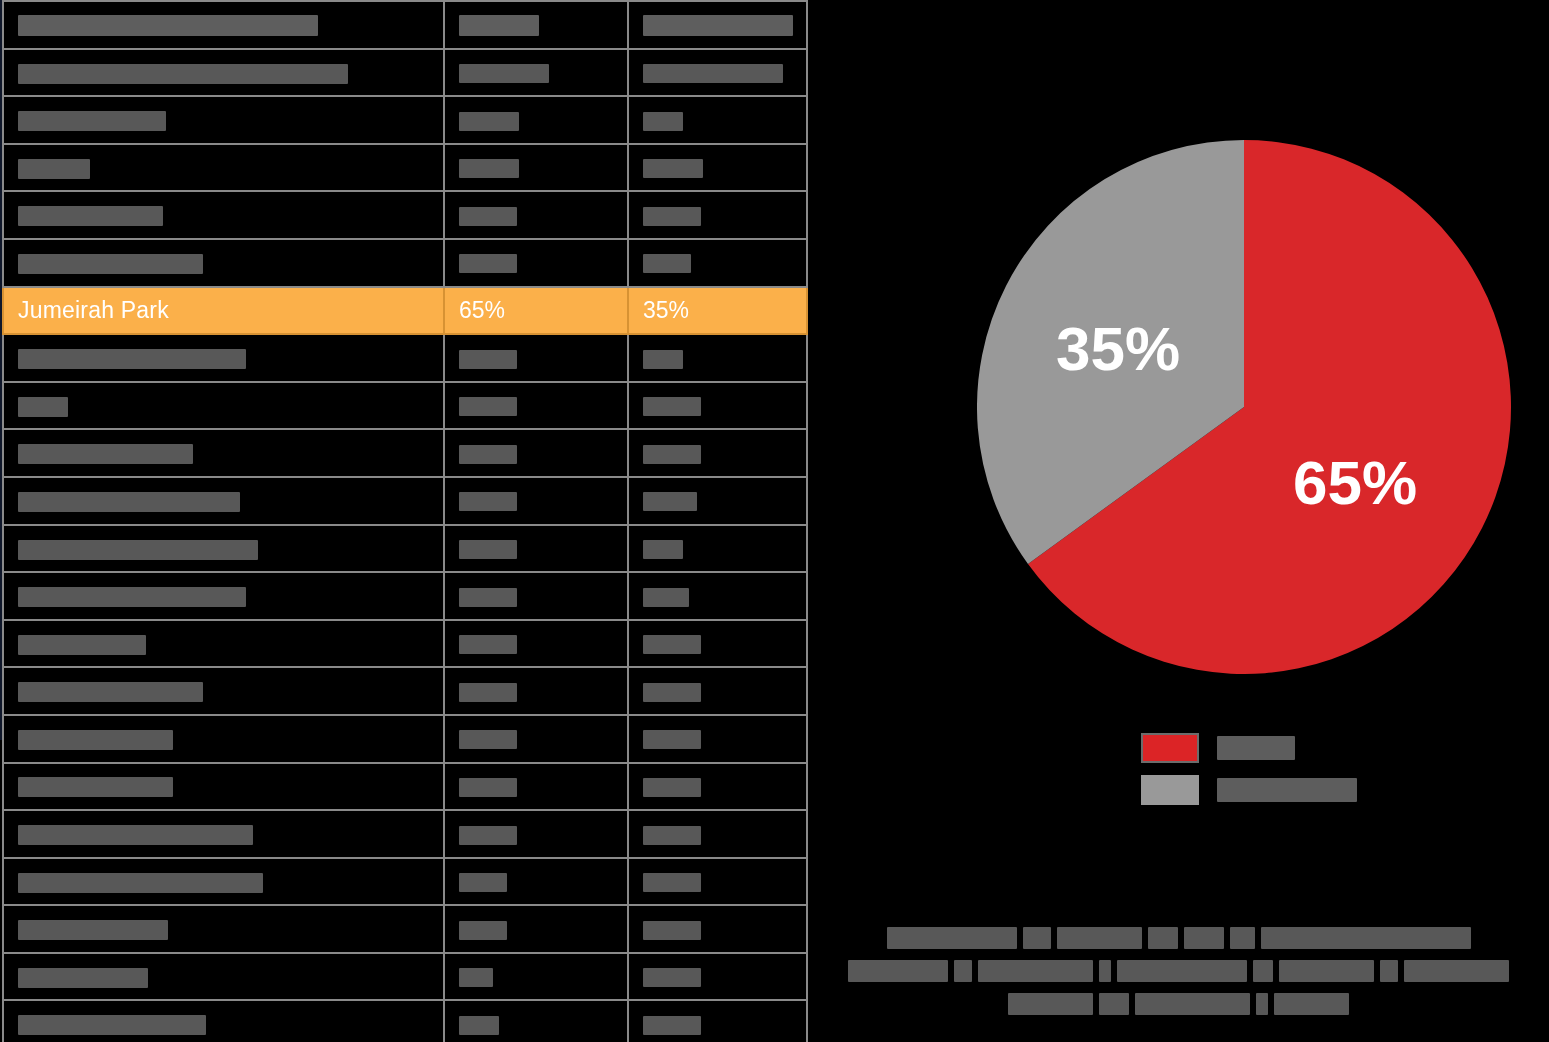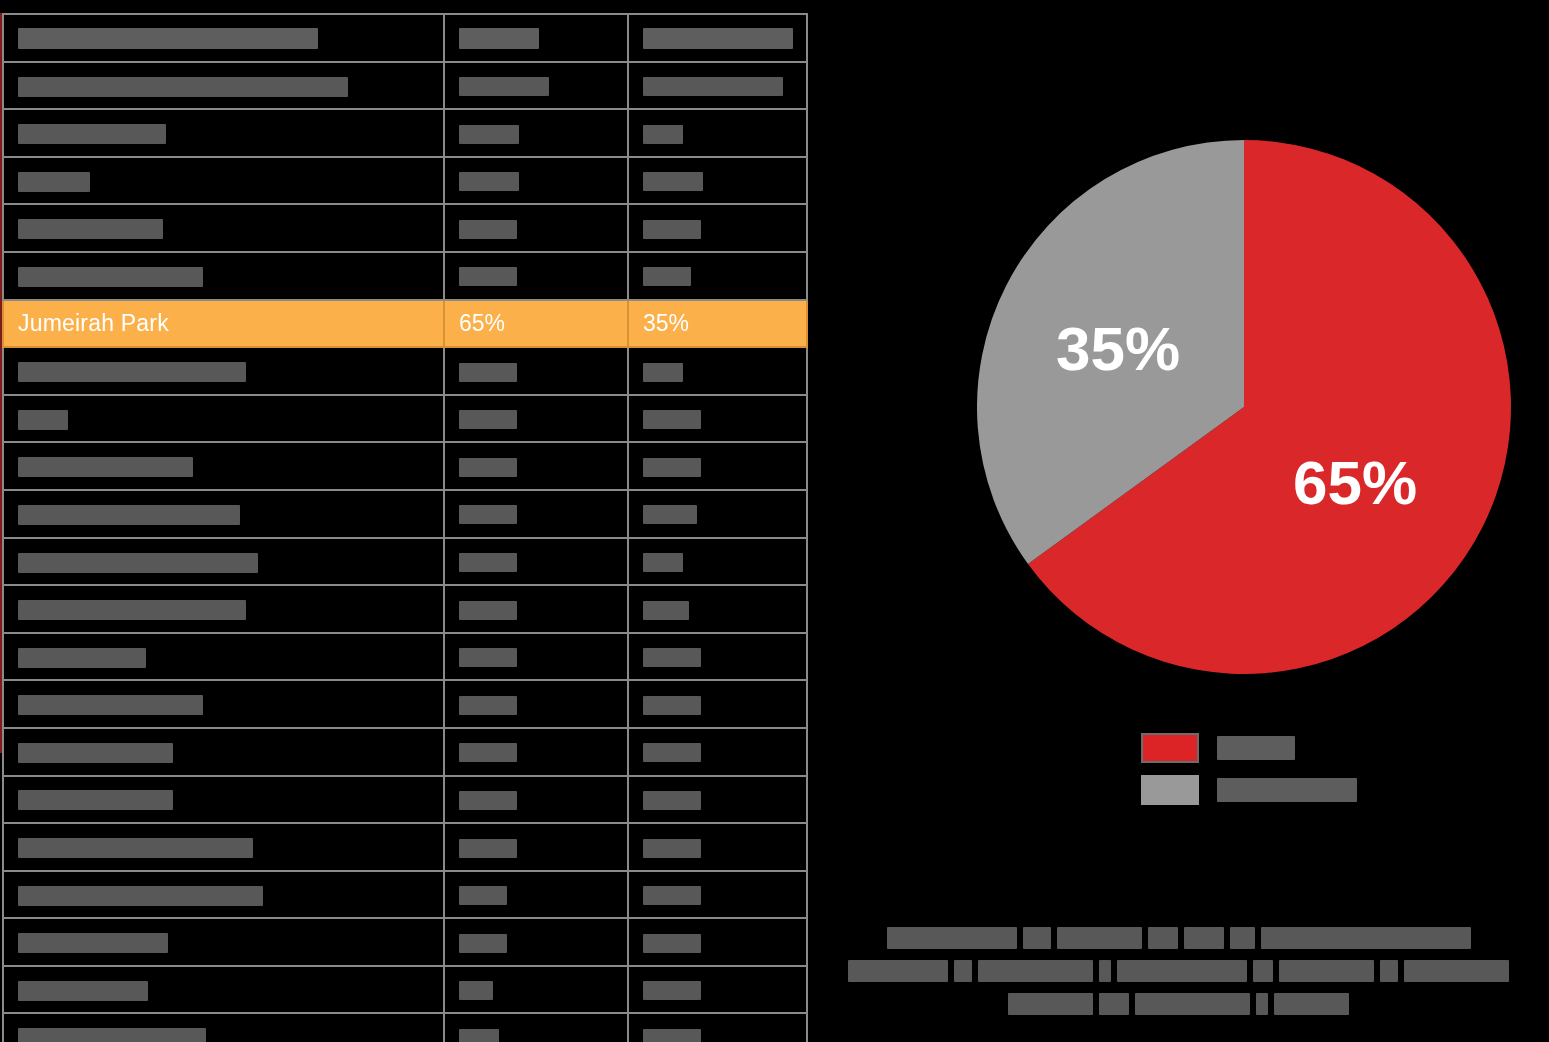--- a/index.html
+++ b/index.html
@@ -8,22 +8,21 @@
     background: #000000;
     font-family: "Liberation Sans", sans-serif;
     overflow: hidden;
   }
   #page { position: relative; width: 1549px; height: 1042px; background: #000; }
 
   
   #table-panel {
     position: absolute; left: 0px; top: 0px;
     width: 808px; height: 740px;
-    background: #7f1d1d;
-    margin-top: 13px;
+    background: #0f172a;
   }
   table.data-table {
     border-collapse: collapse;
     width: 806px;
     margin-left: 2px;
     table-layout: fixed;
   }
   table.data-table col.c-name  { width: 441px; }
   table.data-table col.c-cash  { width: 184px; }
   table.data-table col.c-mort  { width: 179px; }

